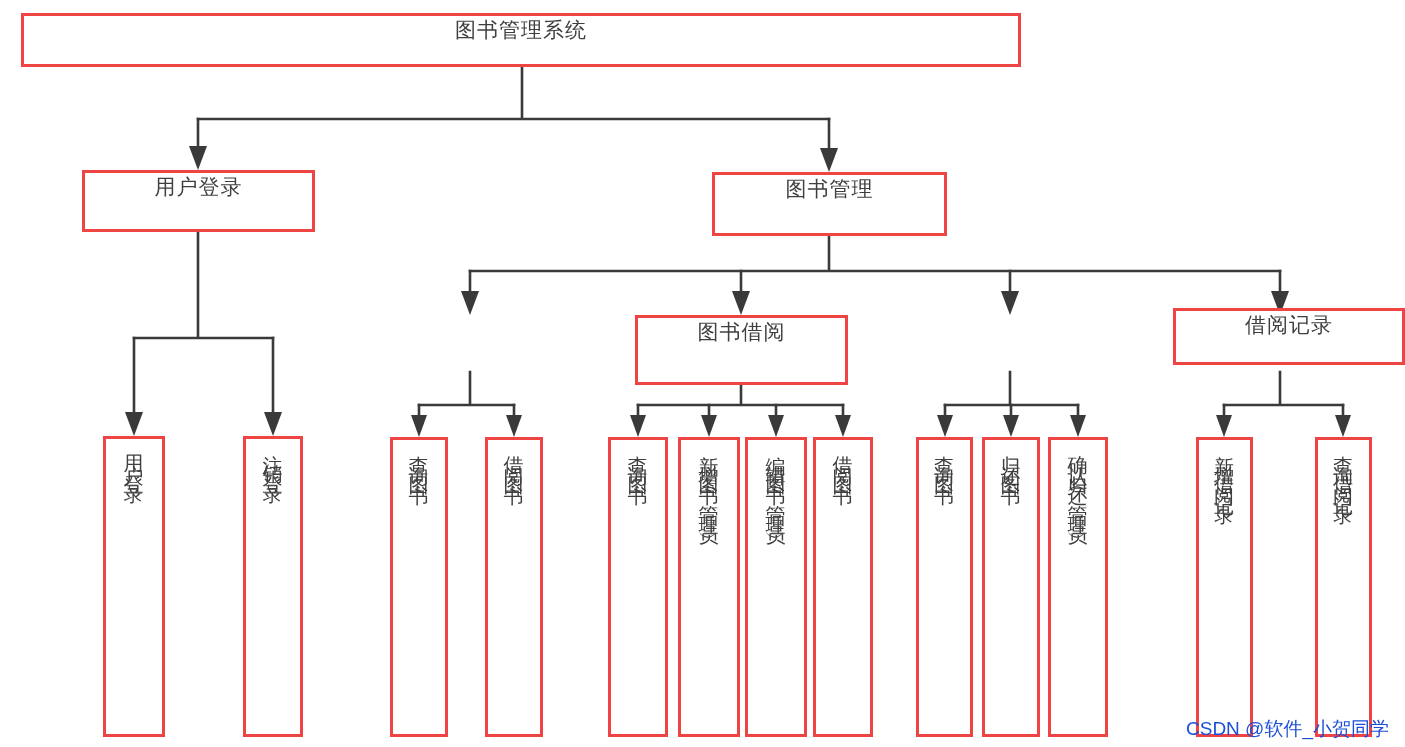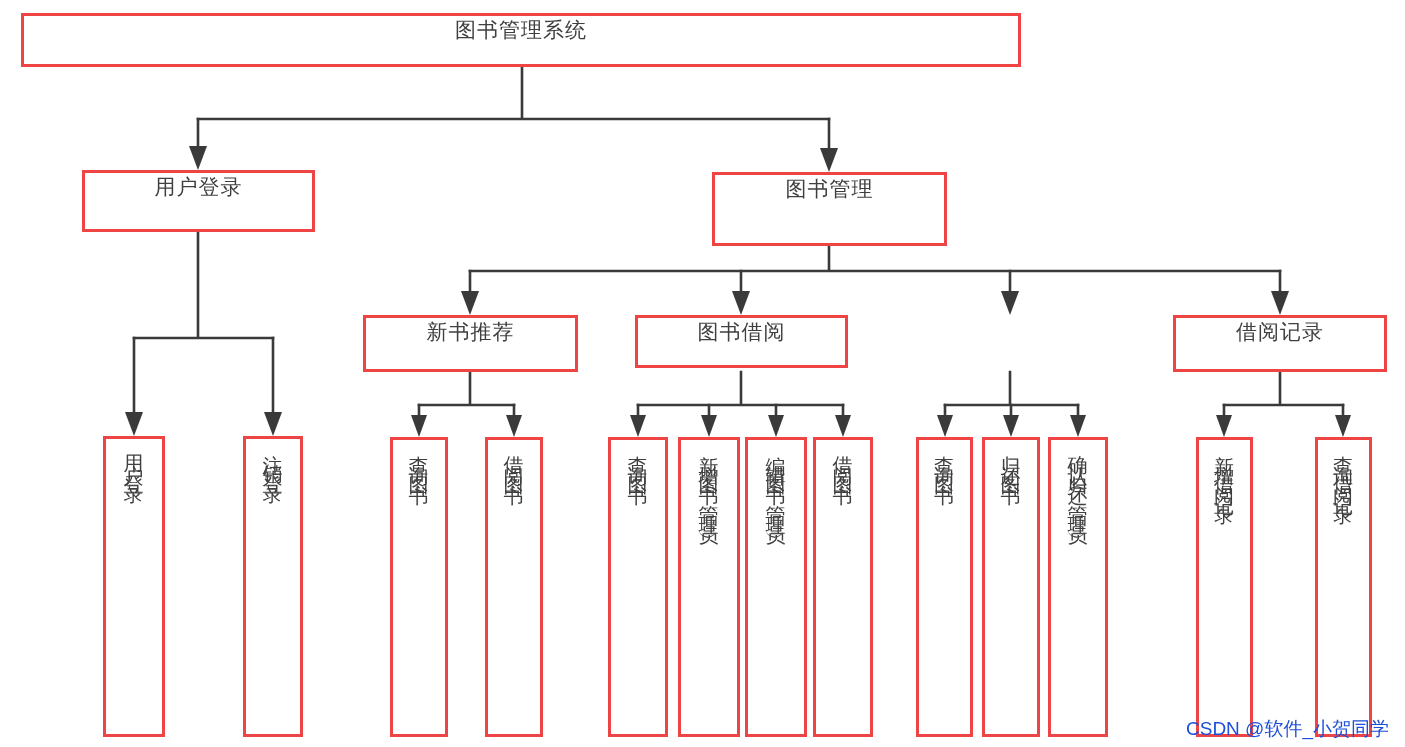--- a/index.html
+++ b/index.html
@@ -116,31 +116,28 @@
     </g>
   </svg>
 
   <div class="box h" style="left:21px; top:13px; width:1000px; height:54px;">
     <span class="lbl">图书管理系统</span>
   </div>
 
   <div class="box h" style="left:82px; top:170px; width:233px; height:62px;">
     <span class="lbl">用户登录</span>
   </div>
-  <div class="box h" style="left:712px; top:172px; width:235px; height:74px;">
+  <div class="box h" style="left:712px; top:172px; width:235px; height:64px;">
     <span class="lbl">图书管理</span>
   </div>
 
-  <div class="box h" style="left:363px; top:315px; width:215px; height:57px;">
-    <span class="lbl">新书推荐</span>
-  </div>
-  <div class="box h" style="left:635px; top:315px; width:213px; height:53px;">
+  <div class="box h" style="left:635px; top:315px; width:213px; height:70px;">
     <span class="lbl">图书借阅</span>
   </div>
-  <div class="box h" style="left:1173px; top:315px; width:214px; height:57px;">
+  <div class="box h" style="left:1173px; top:308px; width:232px; height:57px;">
     <span class="lbl">借阅记录</span>
   </div>
 
   <div class="box v" style="left:103px; top:436px; width:62px; height:301px;">
     <span class="lbl">用户登录</span>
   </div>
   <div class="box v" style="left:243px; top:436px; width:60px; height:301px;">
     <span class="lbl">注销登录</span>
   </div>
 

